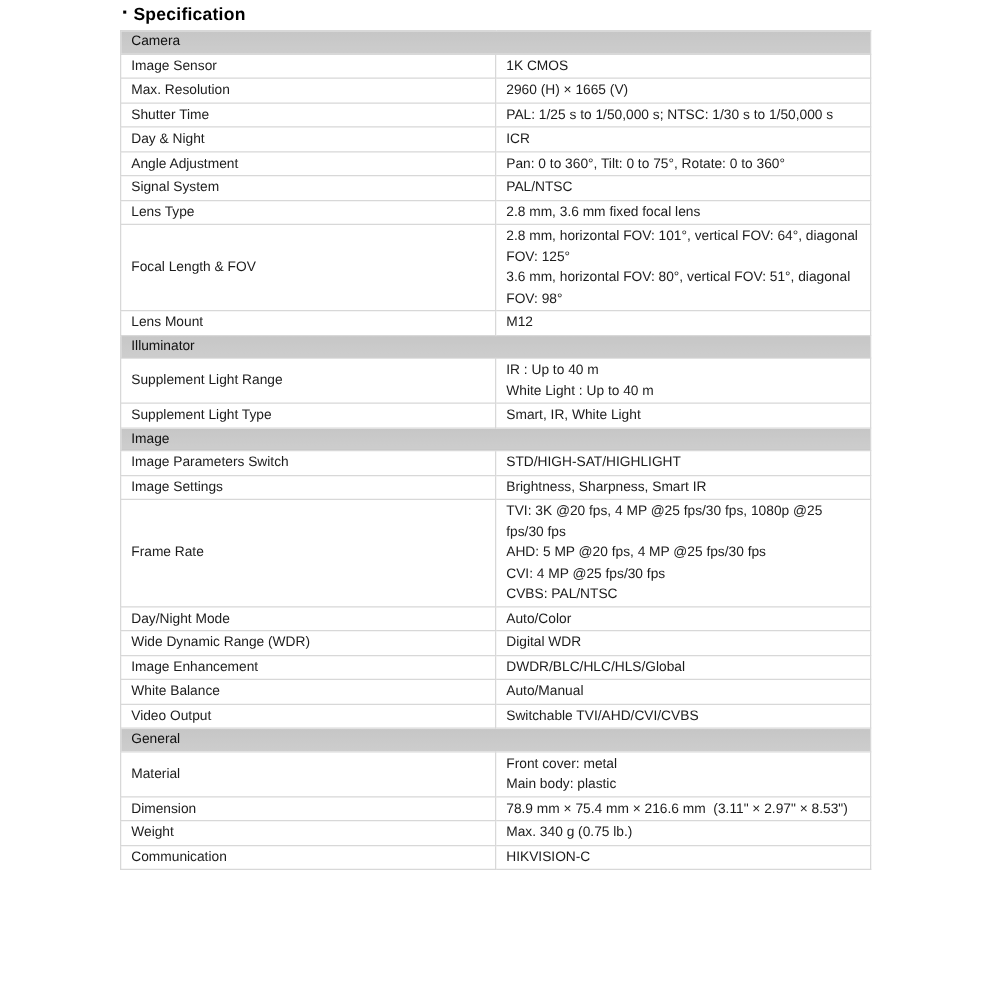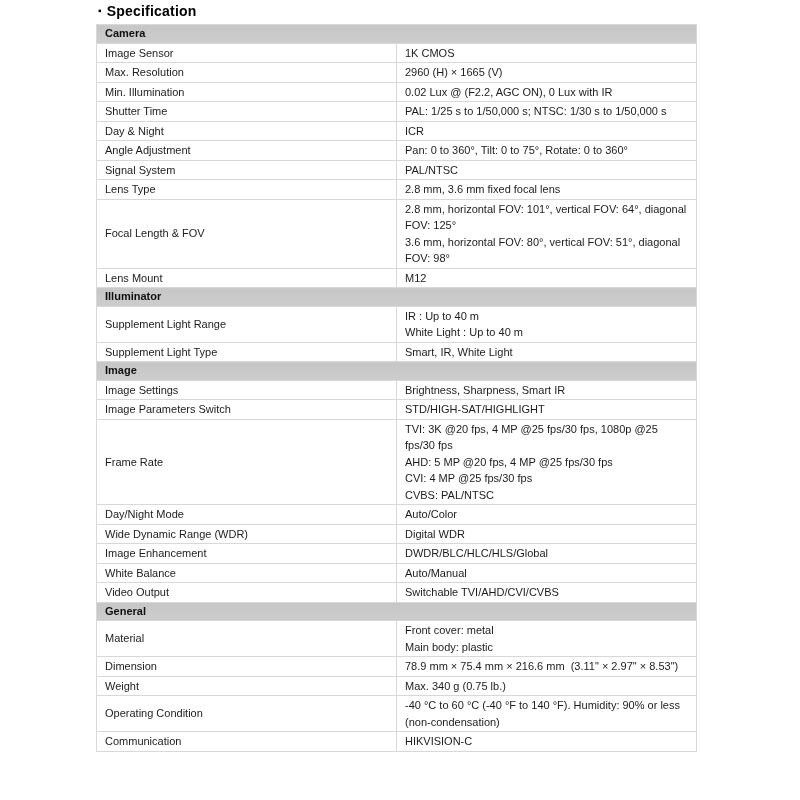--- a/index.html
+++ b/index.html
@@ -49,21 +49,21 @@
     line-height: 16.5px;
     overflow: hidden;
   }
   table.spec td.label-cell {
     width: 153px;
     margin-top: 27px;
   }
   tr.section-row td {
     background: #c9c9c9;
     background: linear-gradient(180deg, #c6c6c6 0%, #cdcdcd 100%);
-    font-weight: bold;
+    font-weight: normal;
     color: #101010;
     line-height: 15.5px;
     padding: 1px 8px;
   }
   .val-line {
     white-space: pre-wrap;
   }
 </style>
 </head>
 <body>
@@ -84,26 +84,20 @@
             <div class="val-line">1K CMOS</div>
           </td>
         </tr>
         <tr>
           <td class="label-cell">Max. Resolution</td>
           <td class="value-cell">
             <div class="val-line">2960 (H) × 1665 (V)</div>
           </td>
         </tr>
         <tr>
-          <td class="label-cell">Min. Illumination</td>
-          <td class="value-cell">
-            <div class="val-line">0.02 Lux @ (F2.2, AGC ON), 0 Lux with IR</div>
-          </td>
-        </tr>
-        <tr>
           <td class="label-cell">Shutter Time</td>
           <td class="value-cell">
             <div class="val-line">PAL: 1/25 s to 1/50,000 s; NTSC: 1/30 s to 1/50,000 s</div>
           </td>
         </tr>
         <tr>
           <td class="label-cell">Day &amp; Night</td>
           <td class="value-cell">
             <div class="val-line">ICR</div>
           </td>
@@ -152,29 +146,29 @@
         <tr>
           <td class="label-cell">Supplement Light Type</td>
           <td class="value-cell">
             <div class="val-line">Smart, IR, White Light</div>
           </td>
         </tr>
         <tr class="section-row">
           <td colspan="2">Image</td>
         </tr>
         <tr>
+          <td class="label-cell">Image Parameters Switch</td>
+          <td class="value-cell">
+            <div class="val-line">STD/HIGH-SAT/HIGHLIGHT</div>
+          </td>
+        </tr>
+        <tr>
           <td class="label-cell">Image Settings</td>
           <td class="value-cell">
             <div class="val-line">Brightness, Sharpness, Smart IR</div>
-          </td>
-        </tr>
-        <tr>
-          <td class="label-cell">Image Parameters Switch</td>
-          <td class="value-cell">
-            <div class="val-line">STD/HIGH-SAT/HIGHLIGHT</div>
           </td>
         </tr>
         <tr>
           <td class="label-cell">Frame Rate</td>
           <td class="value-cell">
             <div class="val-line">TVI: 3K @20 fps, 4 MP @25 fps/30 fps, 1080p @25 fps/30 fps</div>
             <div class="val-line">AHD: 5 MP @20 fps, 4 MP @25 fps/30 fps</div>
             <div class="val-line">CVI: 4 MP @25 fps/30 fps</div>
             <div class="val-line">CVBS: PAL/NTSC</div>
           </td>
@@ -222,26 +216,20 @@
         <tr>
           <td class="label-cell">Dimension</td>
           <td class="value-cell">
             <div class="val-line">78.9 mm × 75.4 mm × 216.6 mm  (3.11" × 2.97" × 8.53")</div>
           </td>
         </tr>
         <tr>
           <td class="label-cell">Weight</td>
           <td class="value-cell">
             <div class="val-line">Max. 340 g (0.75 lb.)</div>
-          </td>
-        </tr>
-        <tr>
-          <td class="label-cell">Operating Condition</td>
-          <td class="value-cell">
-            <div class="val-line">-40 °C to 60 °C (-40 °F to 140 °F). Humidity: 90% or less (non-condensation)</div>
           </td>
         </tr>
         <tr>
           <td class="label-cell">Communication</td>
           <td class="value-cell">
             <div class="val-line">HIKVISION-C</div>
           </td>
         </tr>
       </tbody>
   </table>

